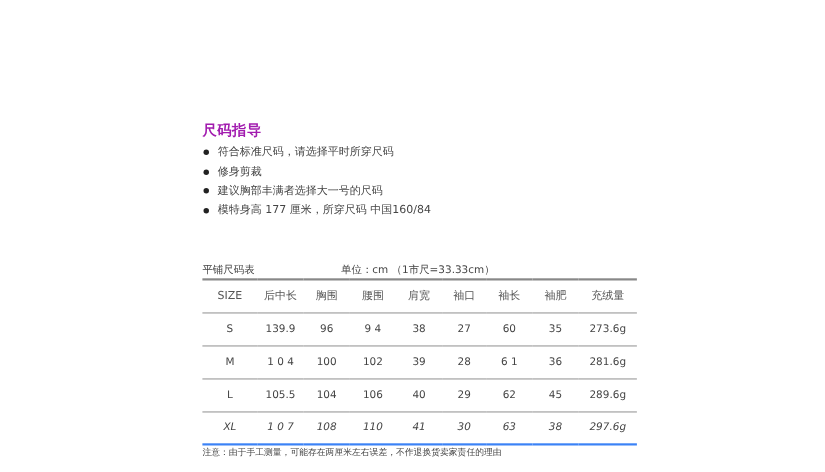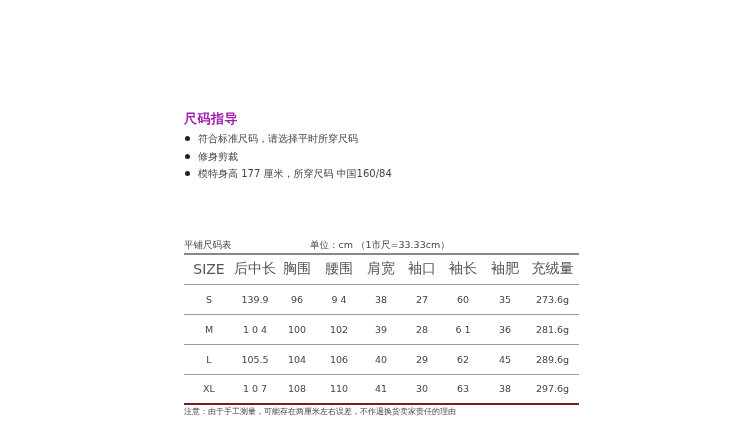--- a/index.html
+++ b/index.html
@@ -35,42 +35,43 @@
     .table-head-row .unit { position: absolute; left: 90px; top: 0; margin-left: 36px; }
     .size-table {
       position: absolute; left: 184px; top: 253px; width: 395px;
       border-collapse: collapse; table-layout: fixed;
     }
     .size-table th, .size-table td {
       text-align: center; padding: 0; white-space: nowrap;
     }
     .size-table thead tr { height: 30px; }
     .size-table thead th {
-      font-weight: normal; font-size: 14px; color: #555;
+      font-weight: normal; font-size: 10px; color: #555;
       border-top: 2px solid #888; border-bottom: 1px solid #999;
     }
     .size-table tbody tr { height: 30px; }
     .size-table tbody td {
       font-size: 9.5px; color: #444;
       border-bottom: 1px solid #999;
     }
-    .size-table tbody tr:last-child td { border-bottom: 2px solid #7f1d1d; }
+    .size-table tbody tr:last-child td { border-bottom: 2px solid #3b82f6; font-style: italic; }
     .note {
       position: absolute; left: 184px; top: 406px;
       font-size: 8px; color: #444; white-space: nowrap;
     }
   </style>
 </head>
 <body>
 
 <div class="title">尺码指导</div>
 
 <ul class="bullets">
   <li><span class="dot"></span><span>符合标准尺码，请选择平时所穿尺码</span></li>
   <li><span class="dot"></span><span>修身剪裁</span></li>
+  <li><span class="dot"></span><span>建议胸部丰满者选择大一号的尺码</span></li>
   <li><span class="dot"></span><span>模特身高 177 厘米，所穿尺码  中国160/84</span></li>
 </ul>
 
 <div class="table-head-row">
   <span class="ttl">平铺尺码表</span>
   <span class="unit">单位：cm （1市尺=33.33cm）</span>
 </div>
 
 <table class="size-table">
   <colgroup>

